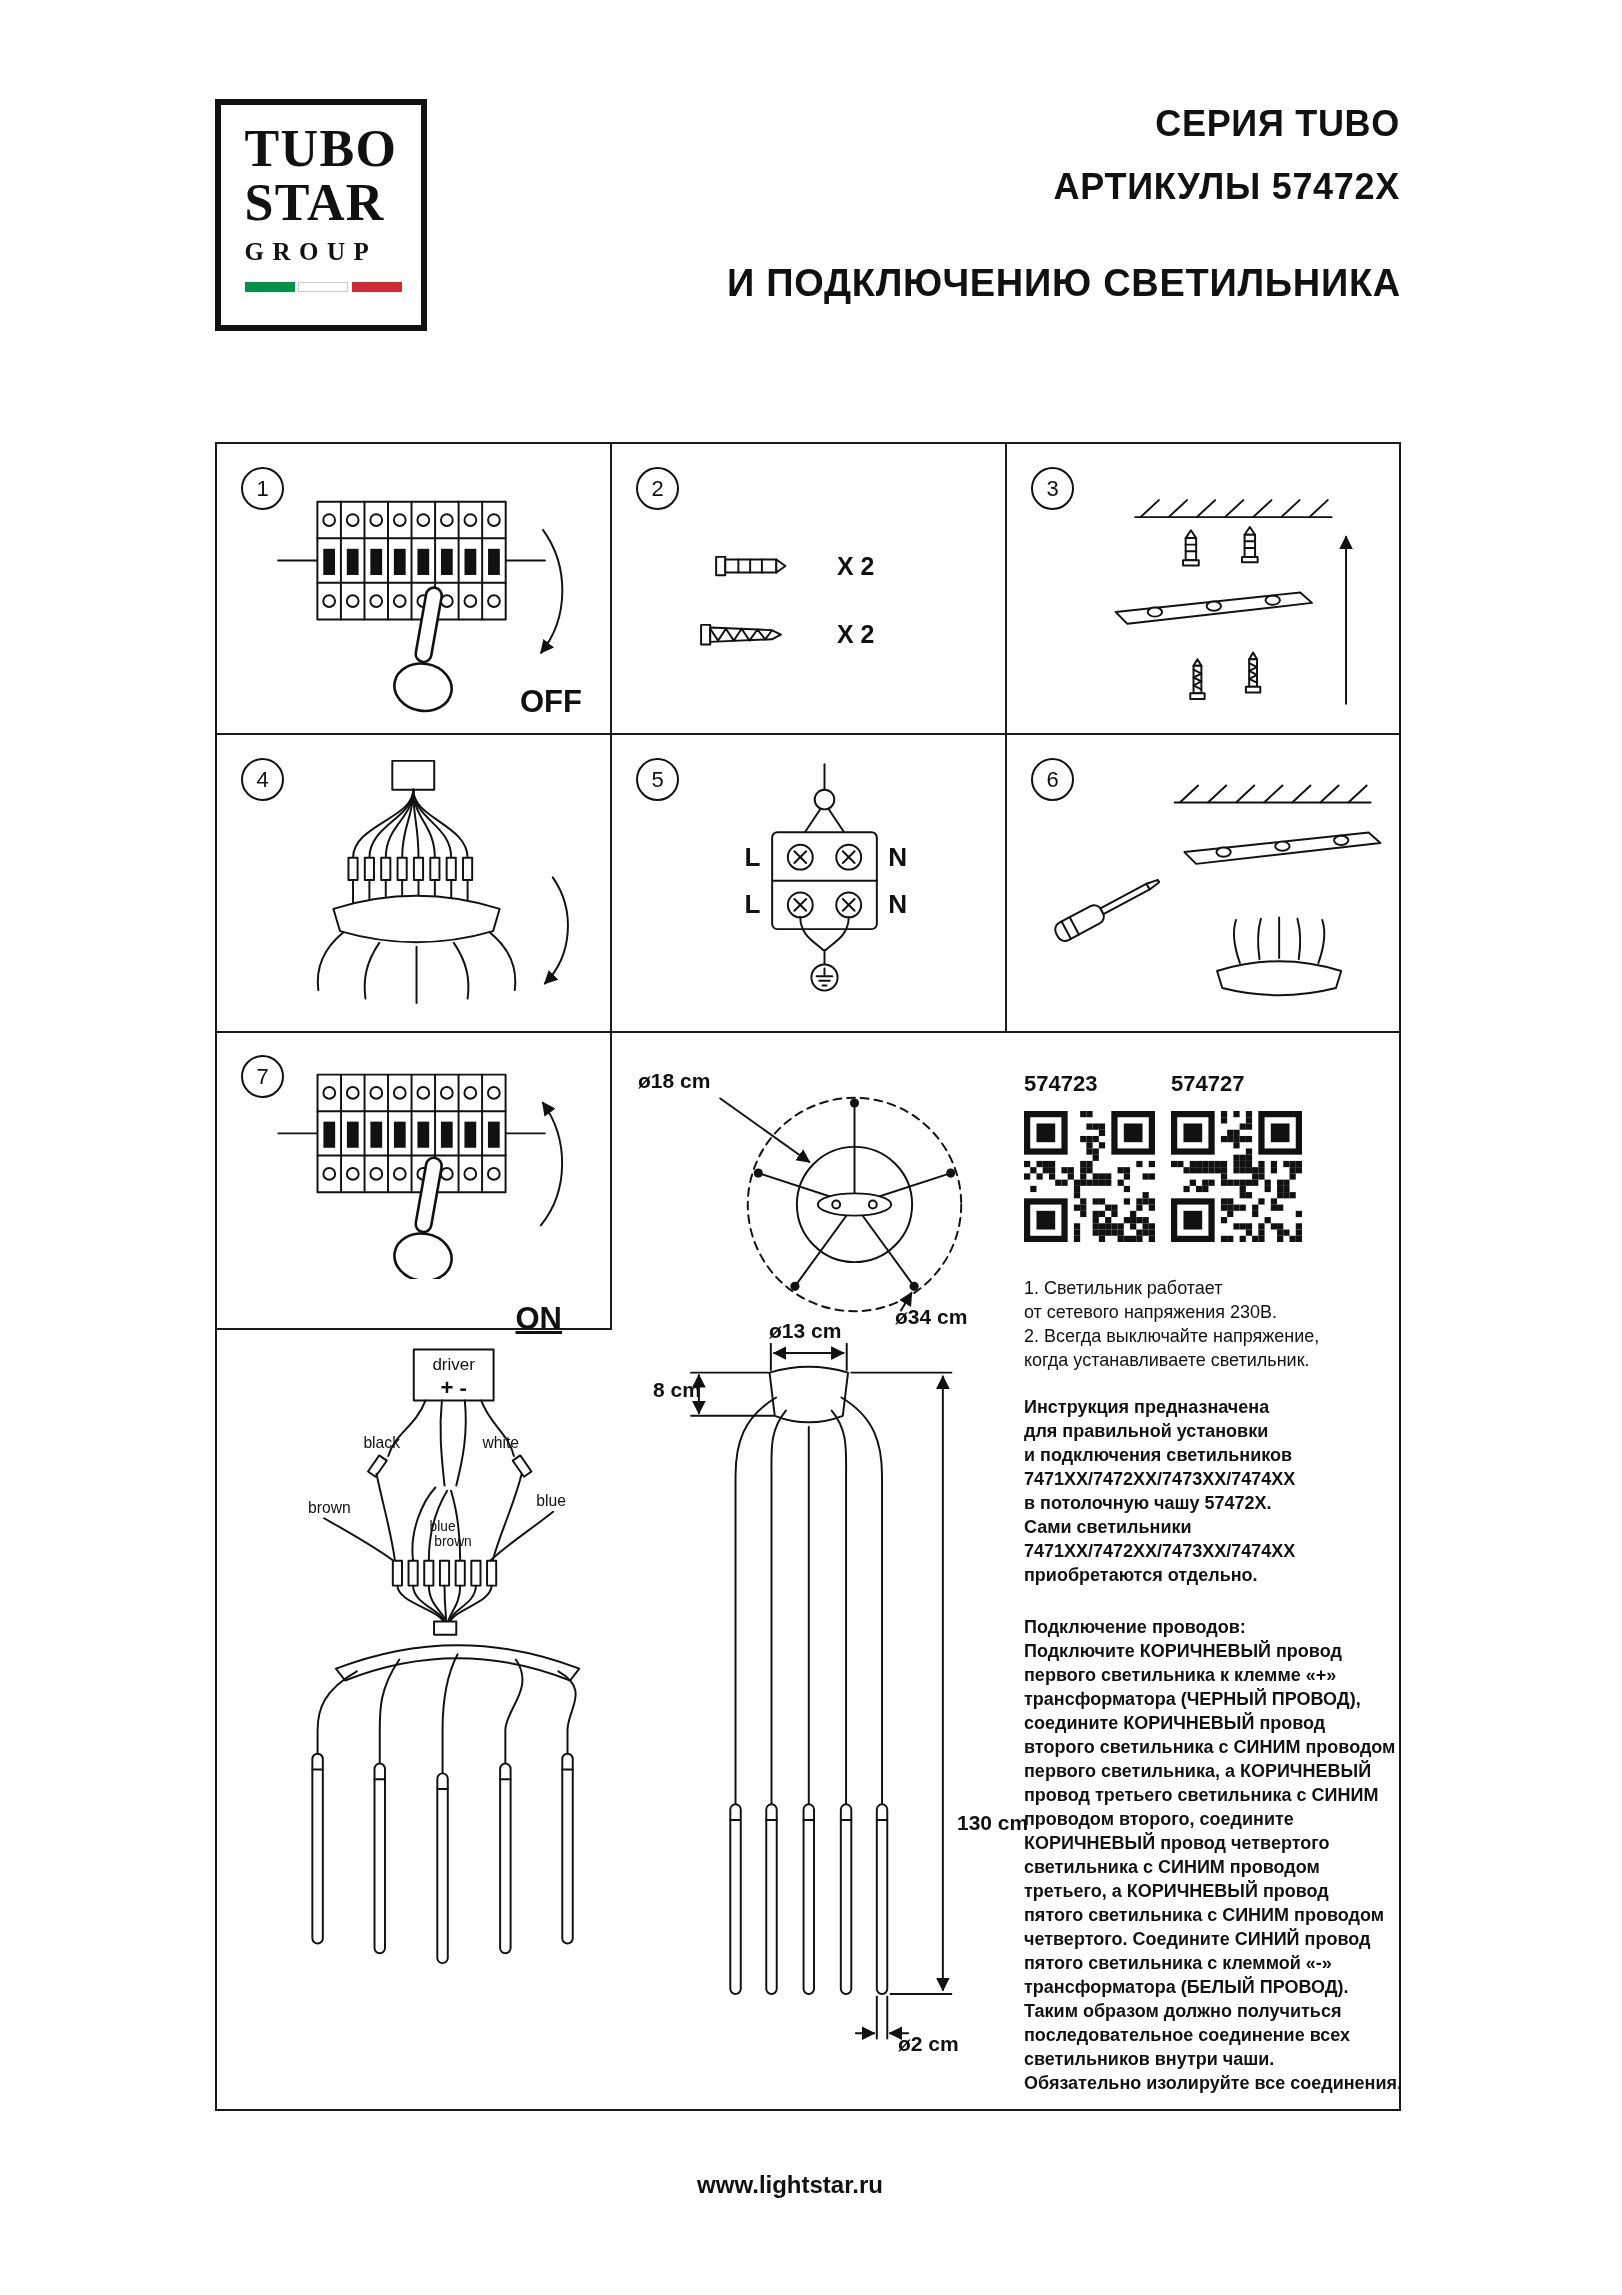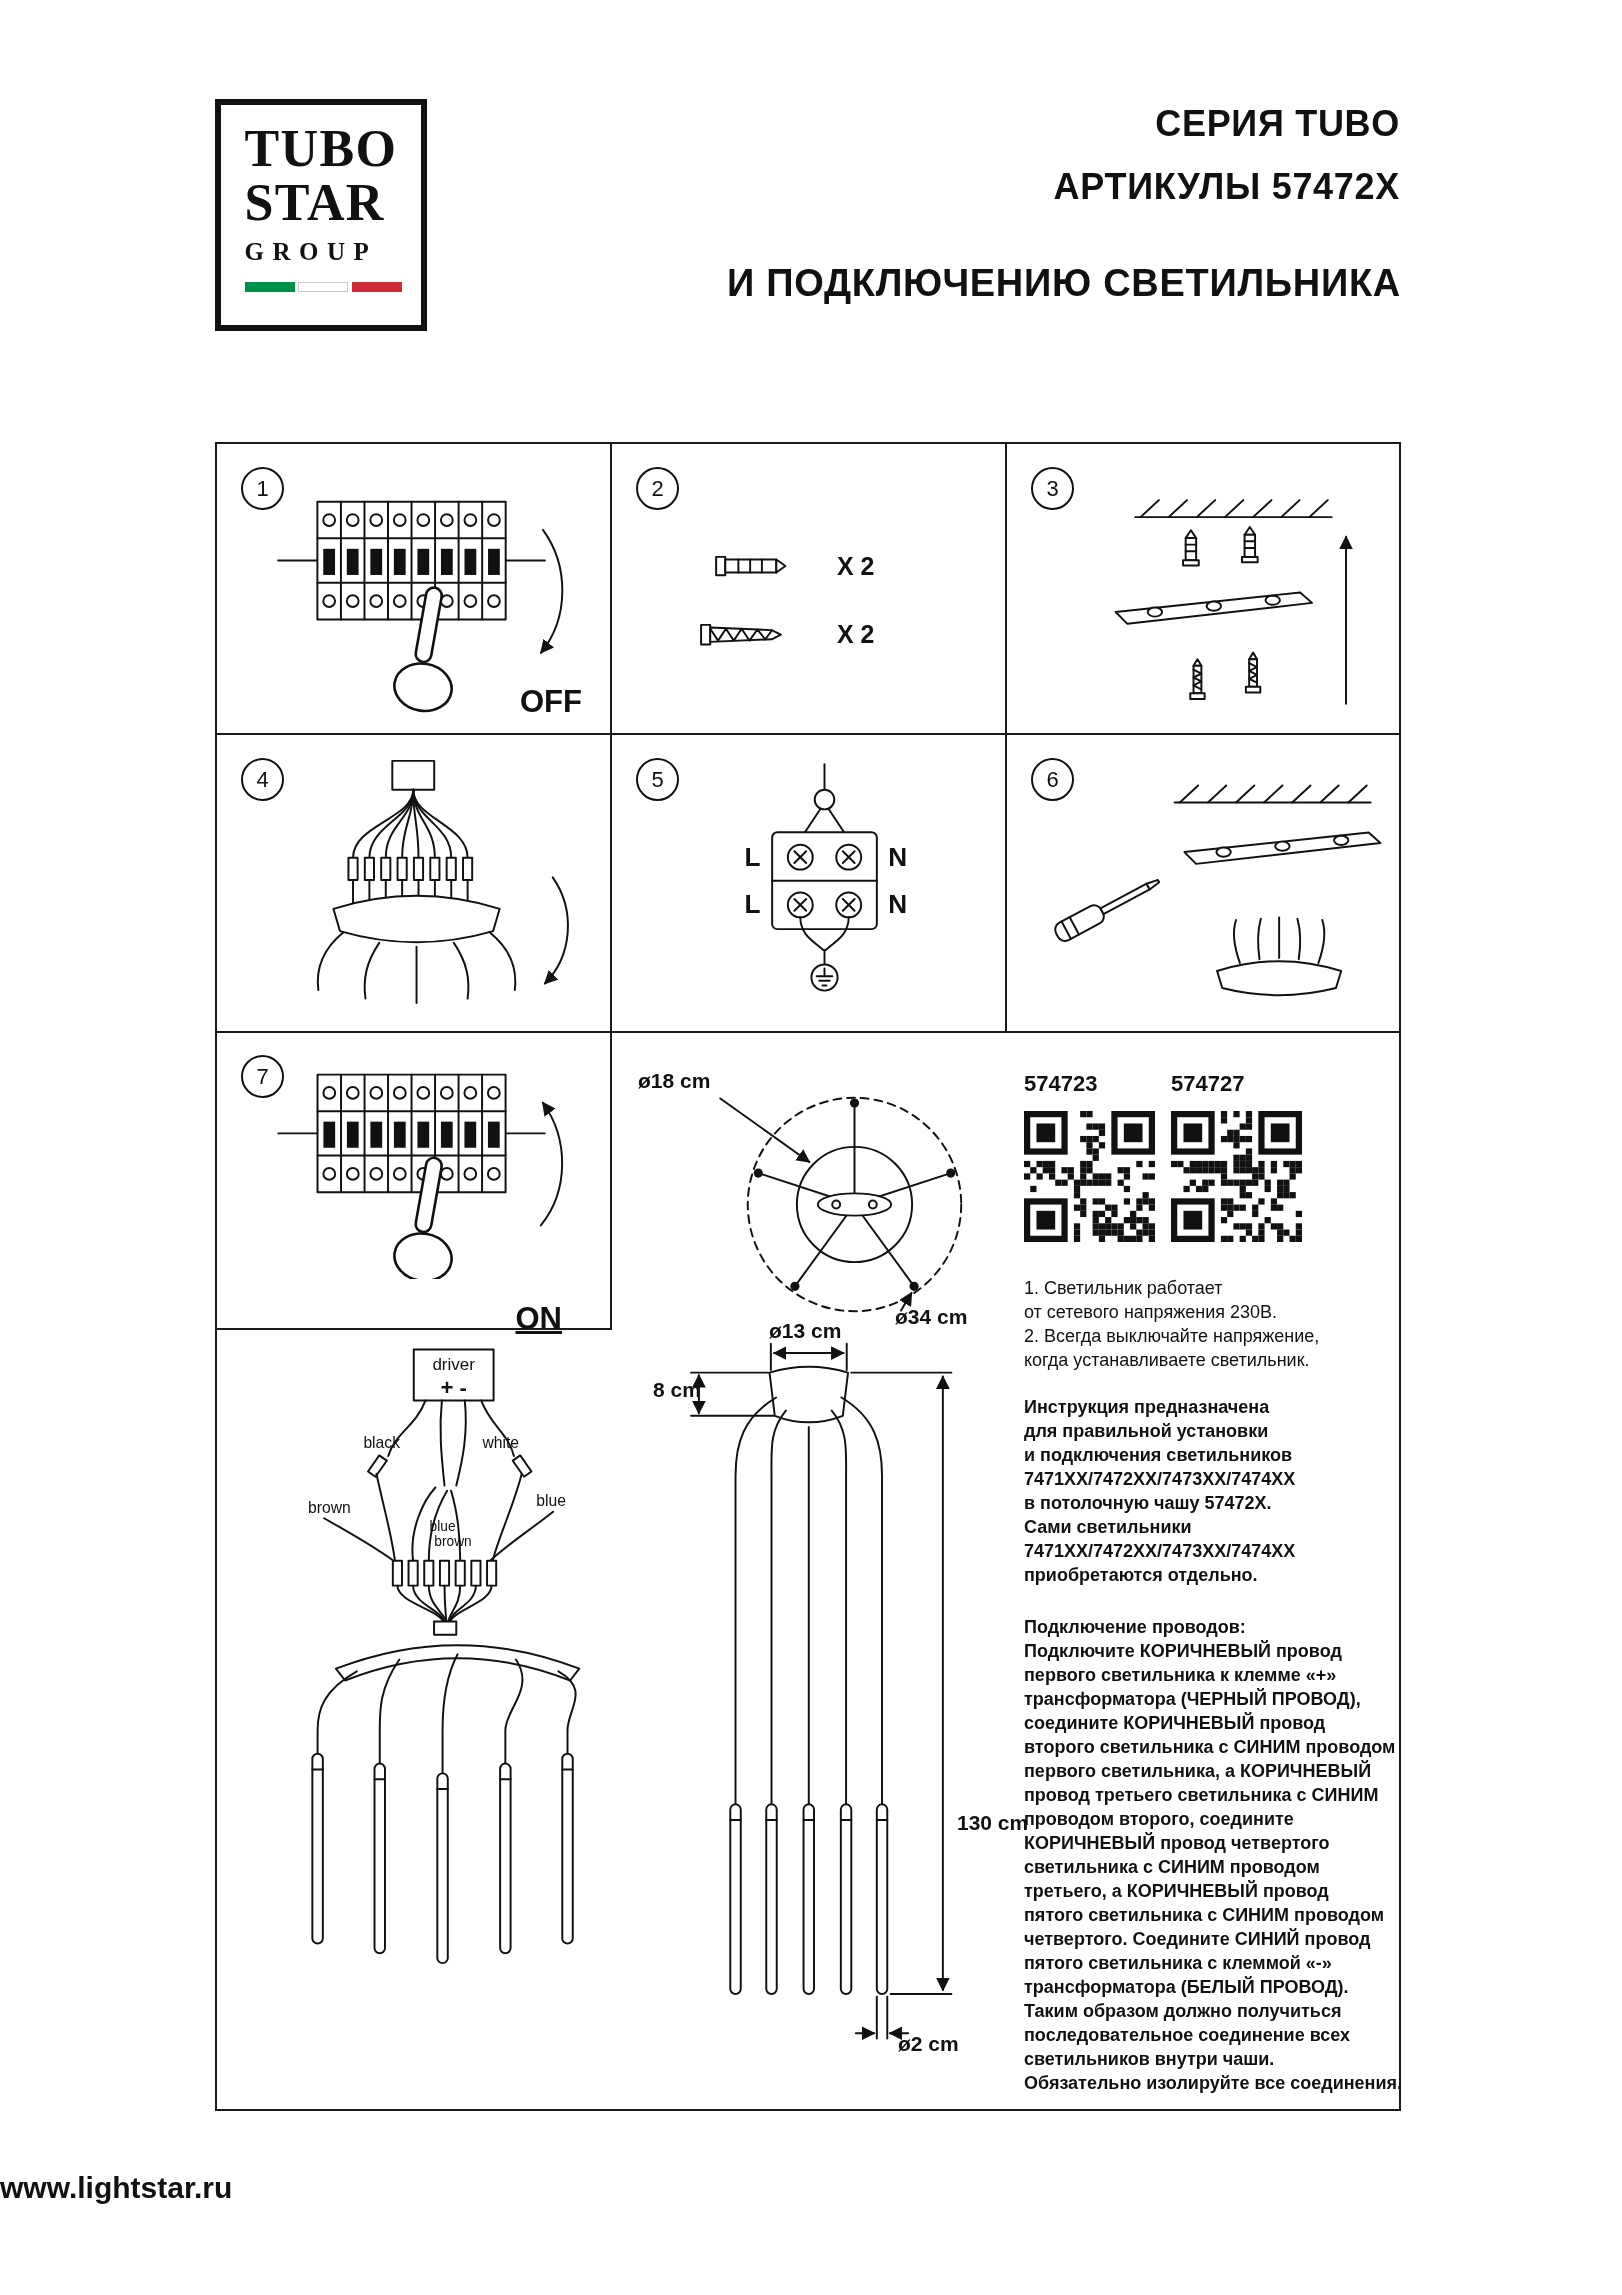--- a/index.html
+++ b/index.html
@@ -18,22 +18,22 @@
   .logo .group{font-family:"Liberation Serif",serif;font-weight:bold;font-size:25px;letter-spacing:8.5px;line-height:43px;}
   .flag{display:flex;gap:3.9px;margin-top:9.2px;}
   .flag span{display:inline-block;width:50px;height:9.8px;}
   .onoff{position:absolute;font-size:31px;font-weight:bold;text-align:right;width:196px;margin-top:30px;}
   .dim{position:absolute;font-size:21px;font-weight:bold;white-space:pre;}
   .code{position:absolute;font-size:22px;font-weight:bold;}
   .qr{position:absolute;width:131px;height:131px;}
   .qr svg{width:100%;height:100%;}
   .txt{position:absolute;font-size:18px;line-height:24px;white-space:pre;color:#111;}
   .txt.bold{font-weight:bold;}
-  .footer{position:absolute;left:0;top:2171px;width:1580px;text-align:left;
-          font-size:30px;font-weight:bold;}
+  .footer{position:absolute;left:0;top:2171px;width:1580px;text-align:center;
+          font-size:24px;font-weight:bold;}
   svg .st{stroke:#111;stroke-width:3;fill:none;stroke-linecap:round;stroke-linejoin:round;}
   svg .sw{stroke:#111;stroke-width:3;fill:#fff;stroke-linejoin:round;}
   svg .sb{fill:#111;stroke:none;}
   svg text{font-family:"Liberation Sans",sans-serif;fill:#111;}
 </style>
 </head>
 <body>
 
 <div class="page">
 

